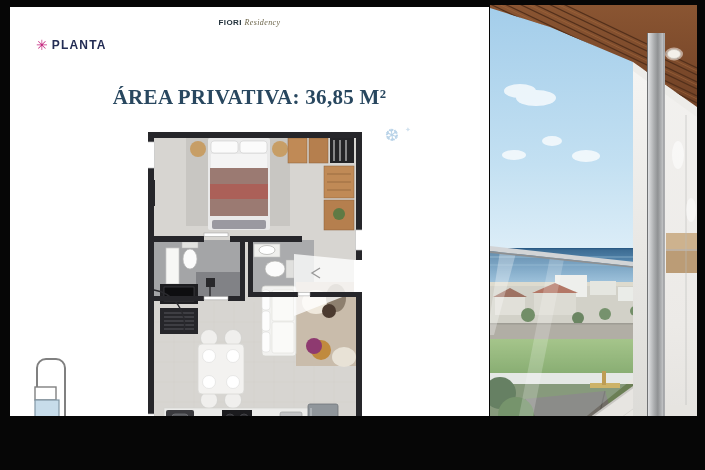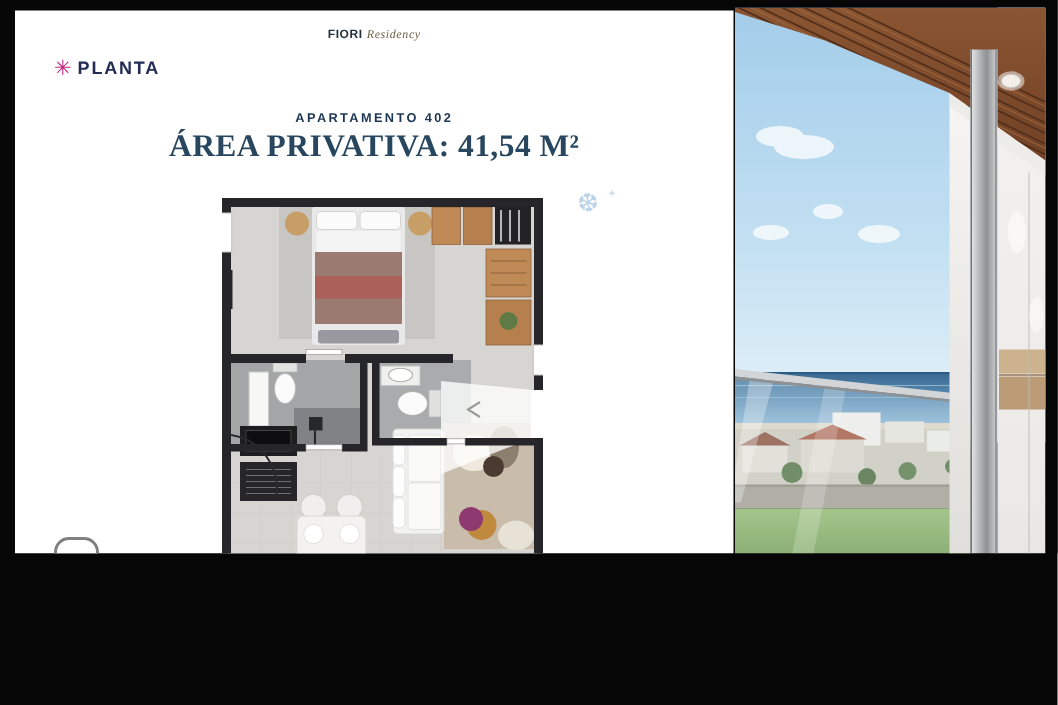--- a/index.html
+++ b/index.html
@@ -1,17 +1,17 @@
 <!DOCTYPE html>
 <html><head>
 <meta charset="utf-8">
 <style>
   html,body{margin:0;padding:0;background:#060606;}
   body{font-family:"Liberation Sans",sans-serif;}
-  #canvas{position:relative;width:705px;height:369px;background:#060606;overflow:hidden;}
+  #canvas{position:relative;width:705px;height:416px;background:#060606;overflow:hidden;}
   #panel{position:absolute;left:10px;top:7px;width:479px;height:454px;background:#ffffff;}
   .brand{position:absolute;left:10px;top:18px;width:479px;text-align:center;font-size:8px;color:#2e3b44;letter-spacing:.4px;}
   .brand .primary{font-weight:700;color:#23323c;}
   .brand .secondary{font-family:"Liberation Serif",serif;font-style:italic;color:#6b6348;}
   .planta{position:absolute;left:36px;top:38px;display:flex;align-items:center;gap:4px;}
   .planta-star{color:#c4267e;font-size:14px;line-height:14px;}
   .planta-text{font-weight:700;font-size:12px;color:#232c54;letter-spacing:1.2px;}
   .apt{position:absolute;left:10px;top:73px;width:479px;text-align:center;font-weight:700;font-size:8.5px;color:#1c3550;letter-spacing:1.6px;}
   .area{position:absolute;left:10px;top:85px;width:479px;text-align:center;font-family:"Liberation Serif",serif;font-weight:700;font-size:21px;color:#28475f;letter-spacing:.3px;}
   .sparkle{position:absolute;left:385px;top:127px;font-size:17px;color:#b9d3e8;transform:rotate(-8deg);line-height:1;}
@@ -30,22 +30,21 @@
   <div class="brand">
     <span class="primary">FIORI</span>
     <span class="secondary">Residency</span>
   </div>
 
   <div class="planta">
     <span class="planta-star">✳</span>
     <span class="planta-text">PLANTA</span>
   </div>
 
-  <div class="apt">APARTAMENTO 402</div>
-  <div class="area">ÁREA PRIVATIVA: 41,54 M²</div>
+  <div class="area">ÁREA PRIVATIVA: 36,85 M²</div>
 
   <span class="sparkle">❆</span>
   <span class="sparkle-sm">✦</span>
 
   <div id="floorplan">
   <svg viewBox="0 0 214 318" width="214" height="318">
 
     <rect x="4" y="4" width="206" height="310" fill="#d7d5d1"></rect>
     <g stroke="#c9c7c3" stroke-width="0.4" opacity="0.55">
       <line x1="26" y1="170" x2="26" y2="310"></line>

